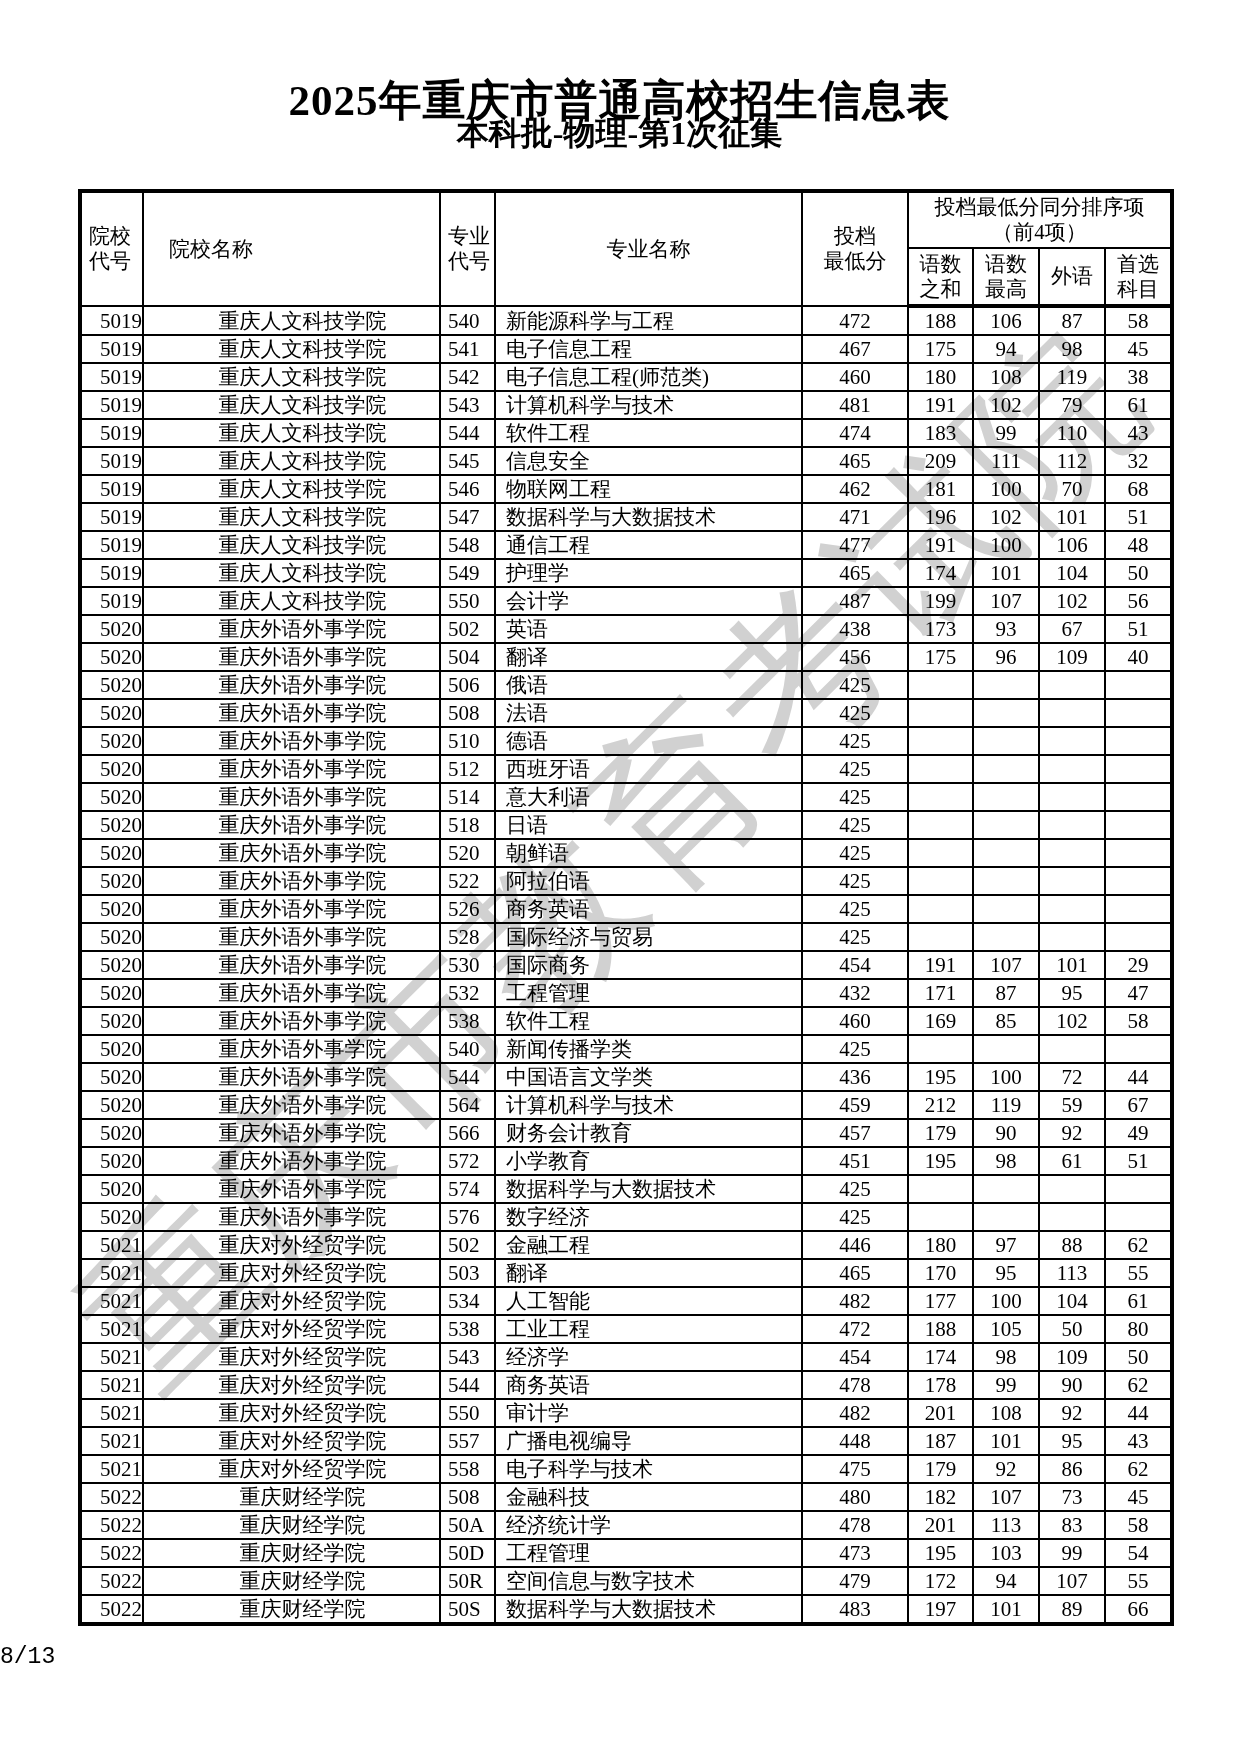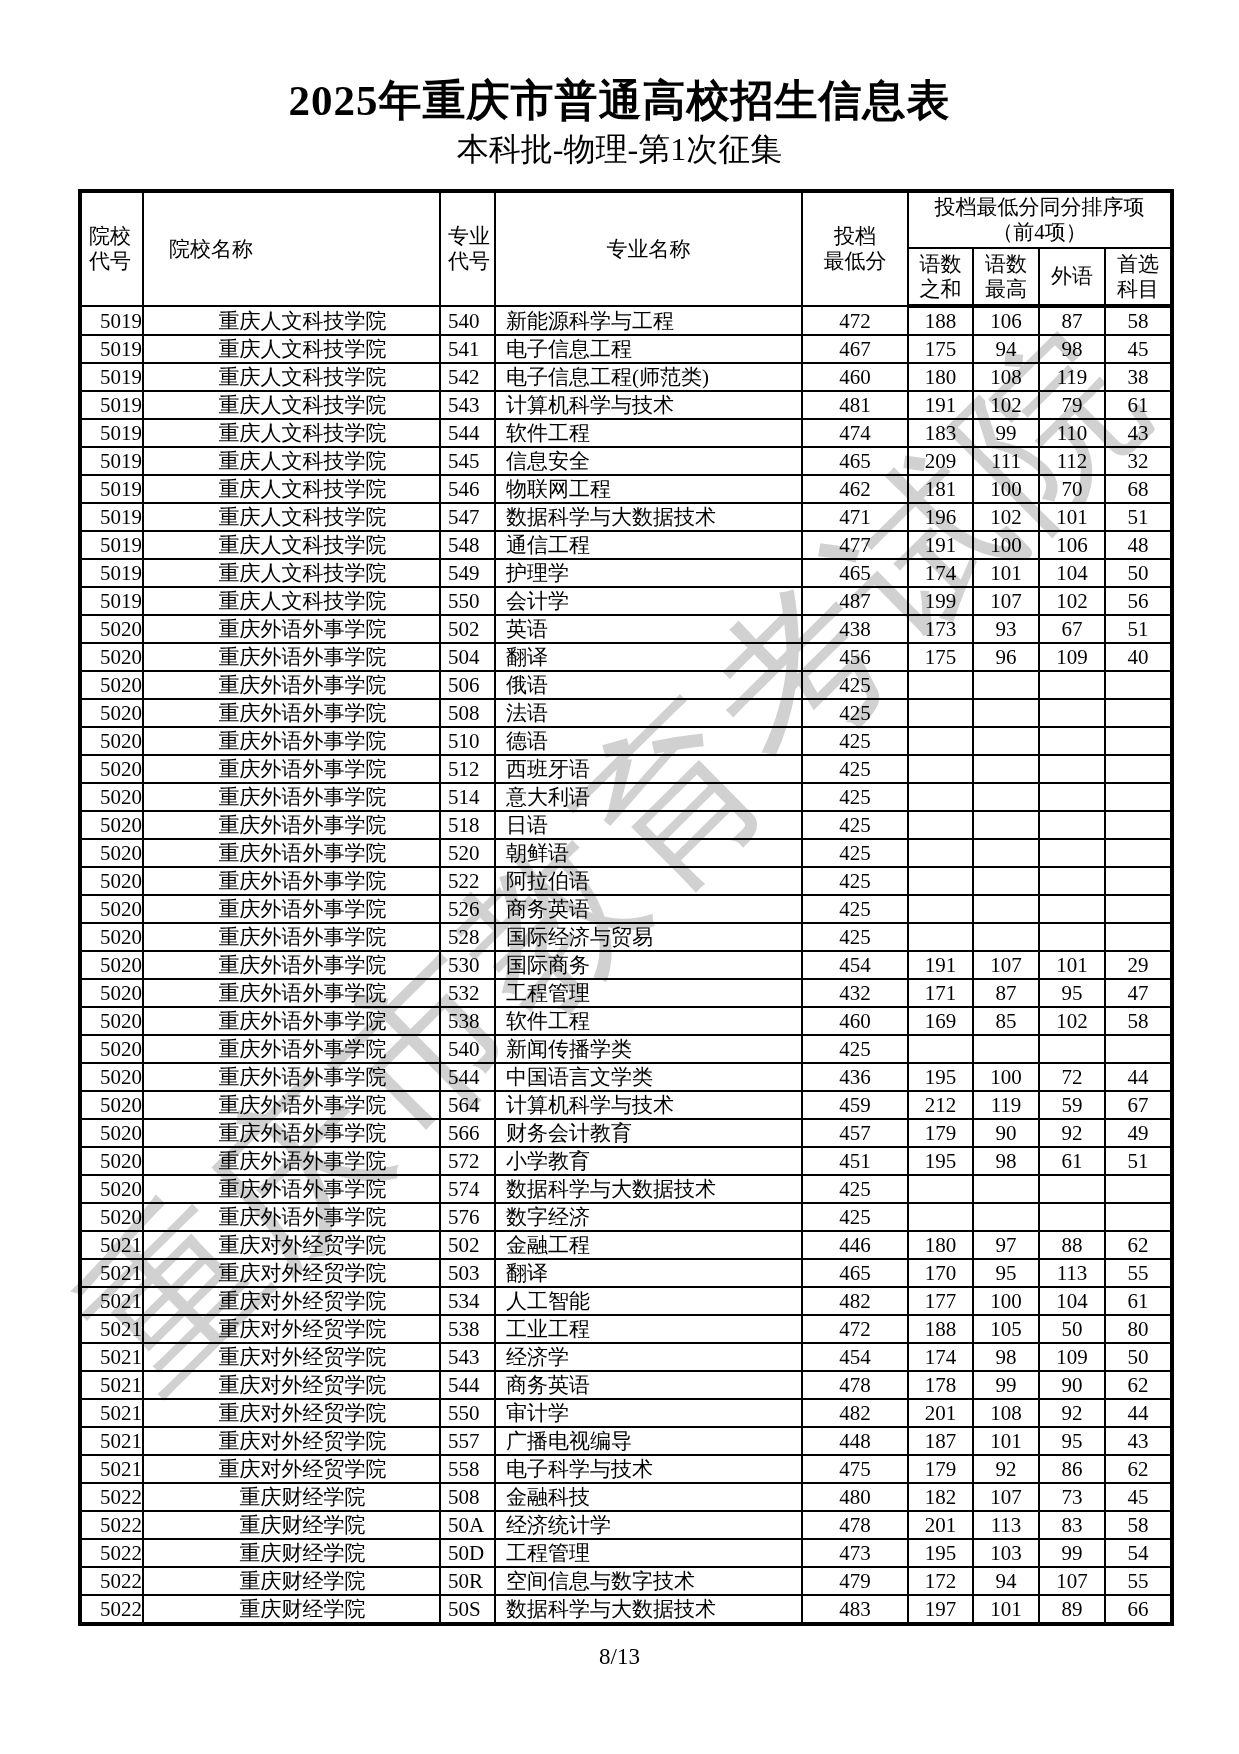--- a/index.html
+++ b/index.html
@@ -30,24 +30,24 @@
     position: absolute;
     top: 72px; left: 0; width: 100%;
     text-align: center;
     font-size: 43px;
     font-weight: bold;
     letter-spacing: 1px;
     z-index: 2;
   }
   .subtitle {
     position: absolute;
-    top: 128px; left: 0; width: 100%;
+    top: 112px; left: 0; width: 100%;
     text-align: center;
     font-size: 32px;
-    font-weight: normal;
+    font-weight: bold;
     z-index: 2;
   }
 
   table.data-table {
     position: absolute;
     left: 78px; top: 189px;
     width: 1092px;
     border-collapse: collapse;
     table-layout: fixed;
     z-index: 1;
@@ -73,23 +73,23 @@
   .data-table tbody td { line-height: 26px; vertical-align: middle; }
   td.c-code  { text-align: right; padding-left: 7px; margin-top: 48px; }
   td.c-name  { text-align: center; padding-left: 22px; }
   td.c-mcode { text-align: left; padding-left: 7px; margin-left: 16px; }
   td.c-mname { text-align: left; padding-left: 10px; }
   td.num     { text-align: center; }
 
   .footer {
     position: absolute;
     top: 1644px; left: 0; width: 100%;
-    text-align: center;
     font-size: 23px;
     z-index: 2;
+    font-family: Liberation Mono, monospace;
   }
 </style>
 </head>
 <body>
 
 <div class="page">
 
   <div class="watermark">重庆市教育考试院</div>
 
   <h1 class="title">2025年重庆市普通高校招生信息表</h1>

